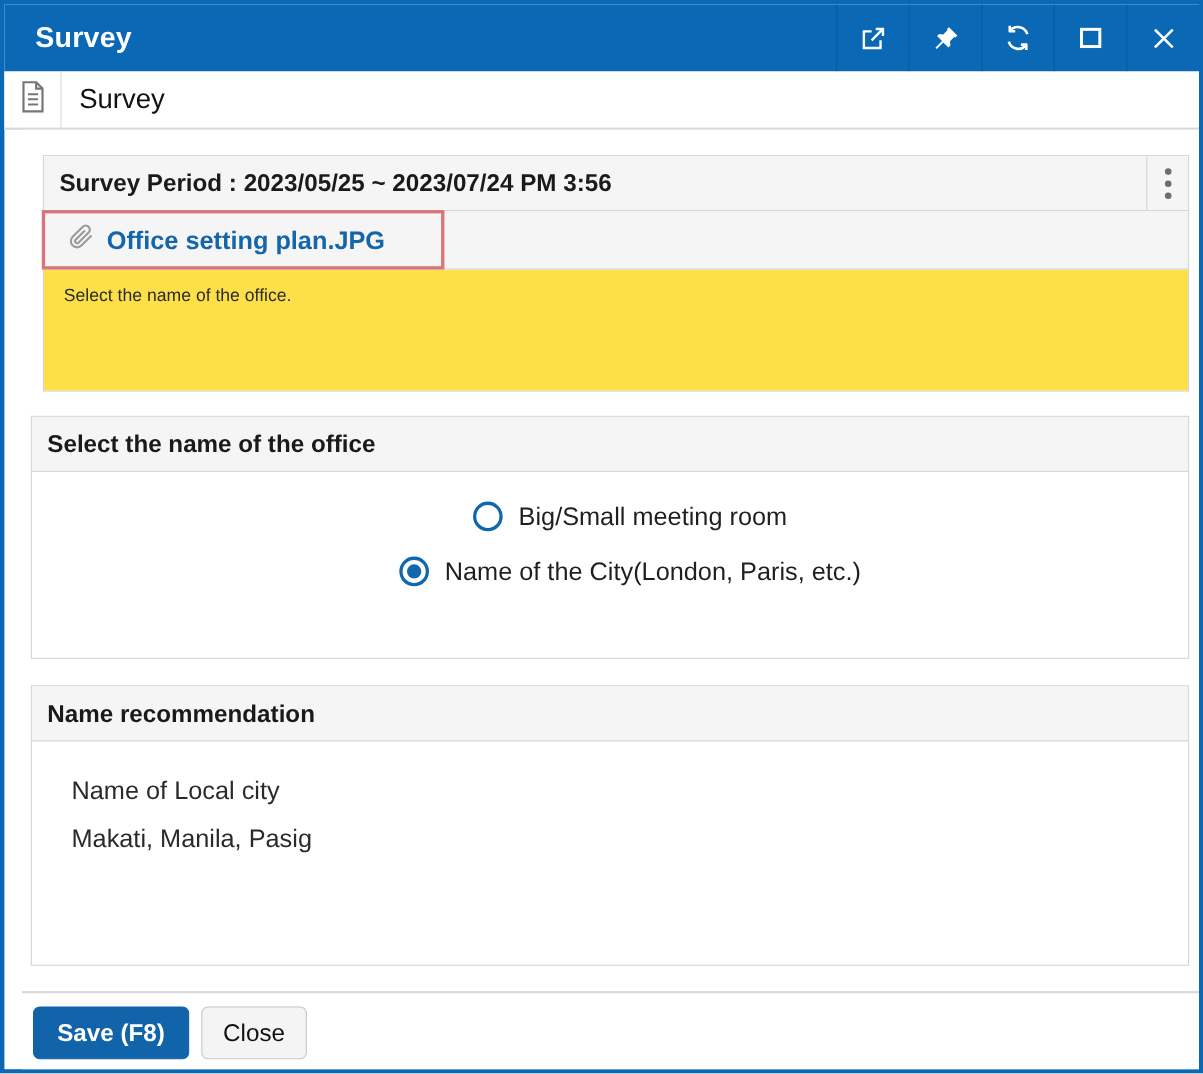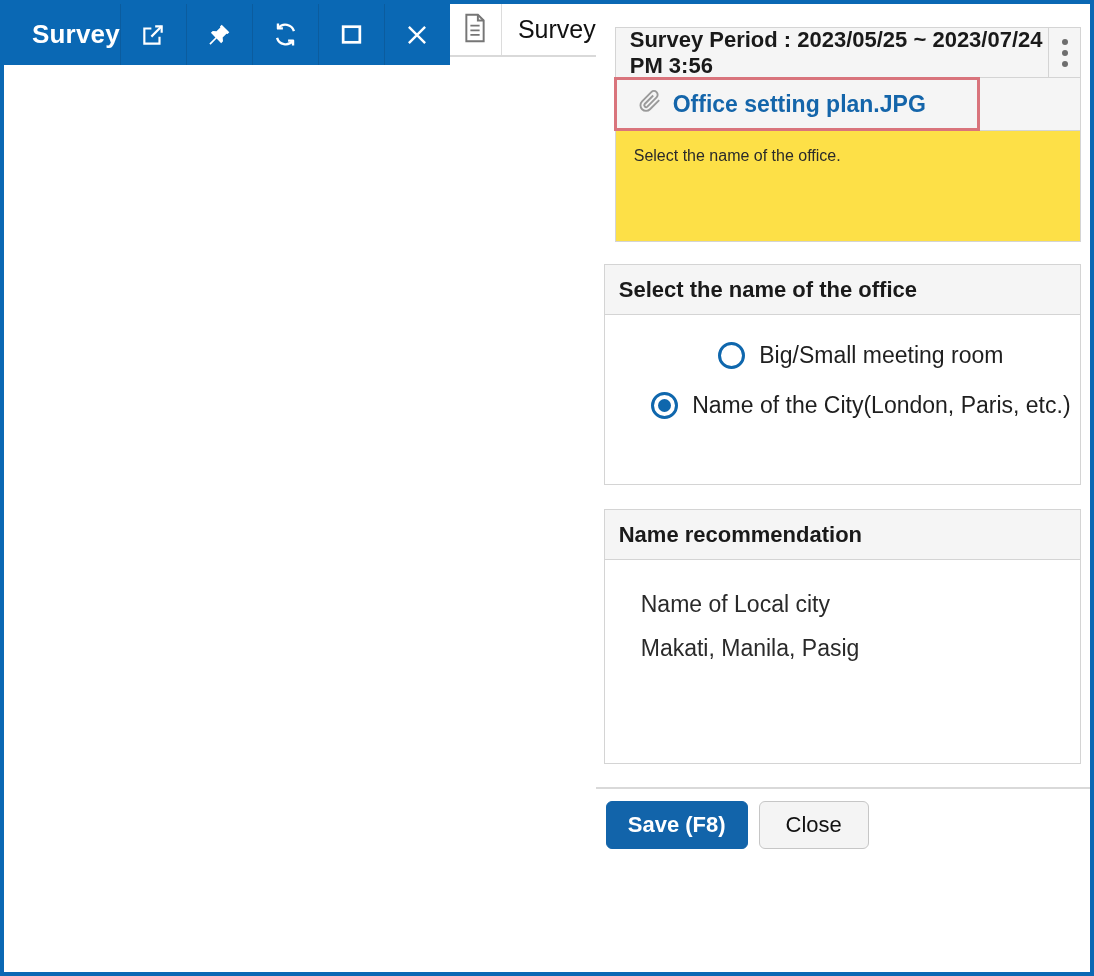--- a/index.html
+++ b/index.html
@@ -6,21 +6,21 @@
   html, body { background: #ffffff; }
   body {
     font-family: "Liberation Sans", sans-serif;
     width: 1094px; height: 976px;
     color: #1a1a1a;
   }
   .window {
     width: 1094px; height: 976px;
     border: 4px solid #0a68b4;
     background: #ffffff;
-    display: flex; 
+    display: flex; flex-direction: column;
   }
 
   
   .titlebar {
     height: 61px; background: #0a68b4;
     display: flex; align-items: stretch; flex-shrink: 0;
   }
   .titlebar-title {
     color: #ffffff; font-size: 26px; font-weight: 600;
     margin-left: 28px; align-self: center; letter-spacing: .2px;
@@ -42,21 +42,21 @@
   .doc-cell {
     width: 52px; display: flex; align-items: center; justify-content: center;
     border-right: 1px solid #dcdcdc;
   }
   .breadcrumb-label {
     font-size: 25px; color: #111; display: flex; align-items: center;
     padding-left: 16px;
   }
 
   
-  .content { flex: 1; background: #ffffff; overflow: hidden; }
+  .content { flex: 1; background: #ffffff; overflow: hidden; margin-left: 16px; }
   .panel { border: 1px solid #d4d4d4; background: #ffffff; position: relative; }
   .panel-1 { margin: 23px 9px 0 19px; }
   .panel-2 { margin: 22px 9px 0 8px; }
   .panel-3 { margin: 24px 9px 0 8px; }
 
   .panel-header {
     height: 50px; background: #f5f5f5;
     border-bottom: 1px solid #d4d4d4;
     display: flex; align-items: center;
     padding-left: 14px;
@@ -113,21 +113,21 @@
     height: 48px; font-size: 22px; border-radius: 6px;
     display: inline-flex; align-items: center; justify-content: center;
     font-family: "Liberation Sans", sans-serif; cursor: pointer;
   }
   .btn-save {
     background: #1264aa; color: #ffffff; border: 1px solid #1264aa;
     padding: 8px 21px; font-weight: 600;
   }
   .btn-close {
     background: #f4f4f4; color: #111; border: 1px solid #c6c6c6;
-    padding: 0 26px;
+    padding: 0 19px;
   }
 </style>
 </head>
 <body>
 
 <div class="window">
 
   <div class="titlebar">
     <div class="titlebar-title">Survey</div>
     <div class="titlebar-actions">

